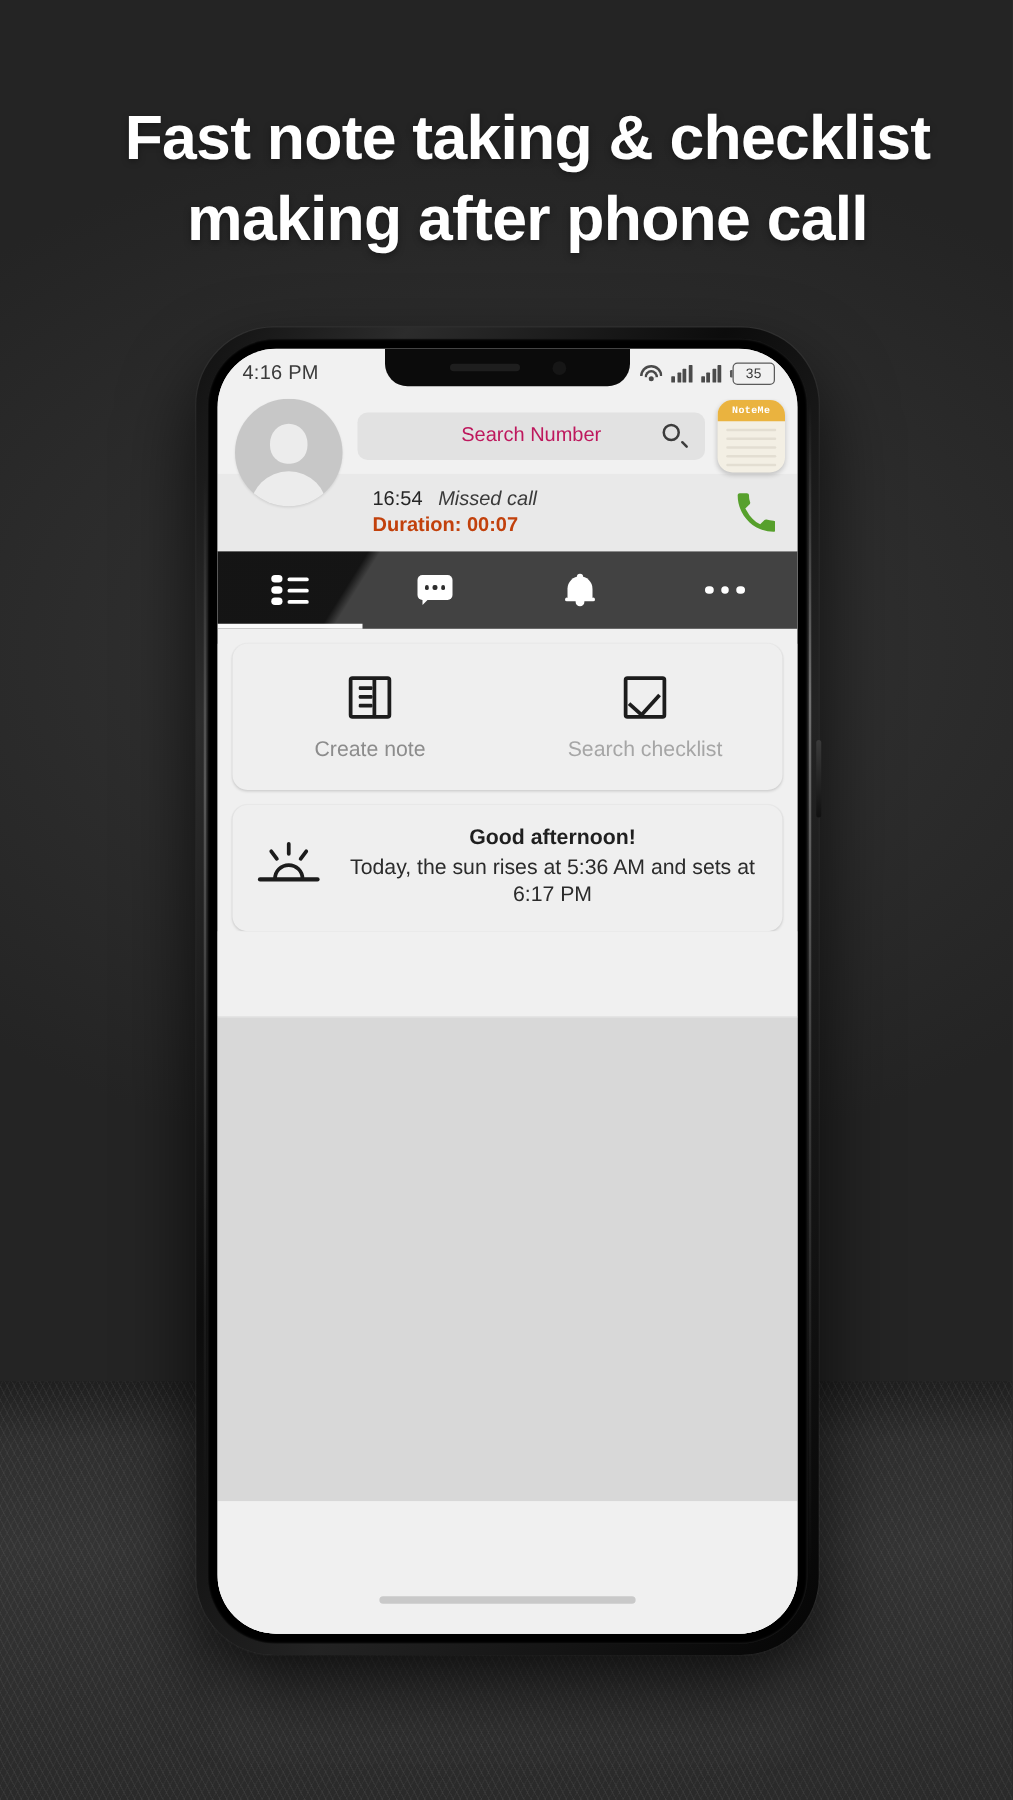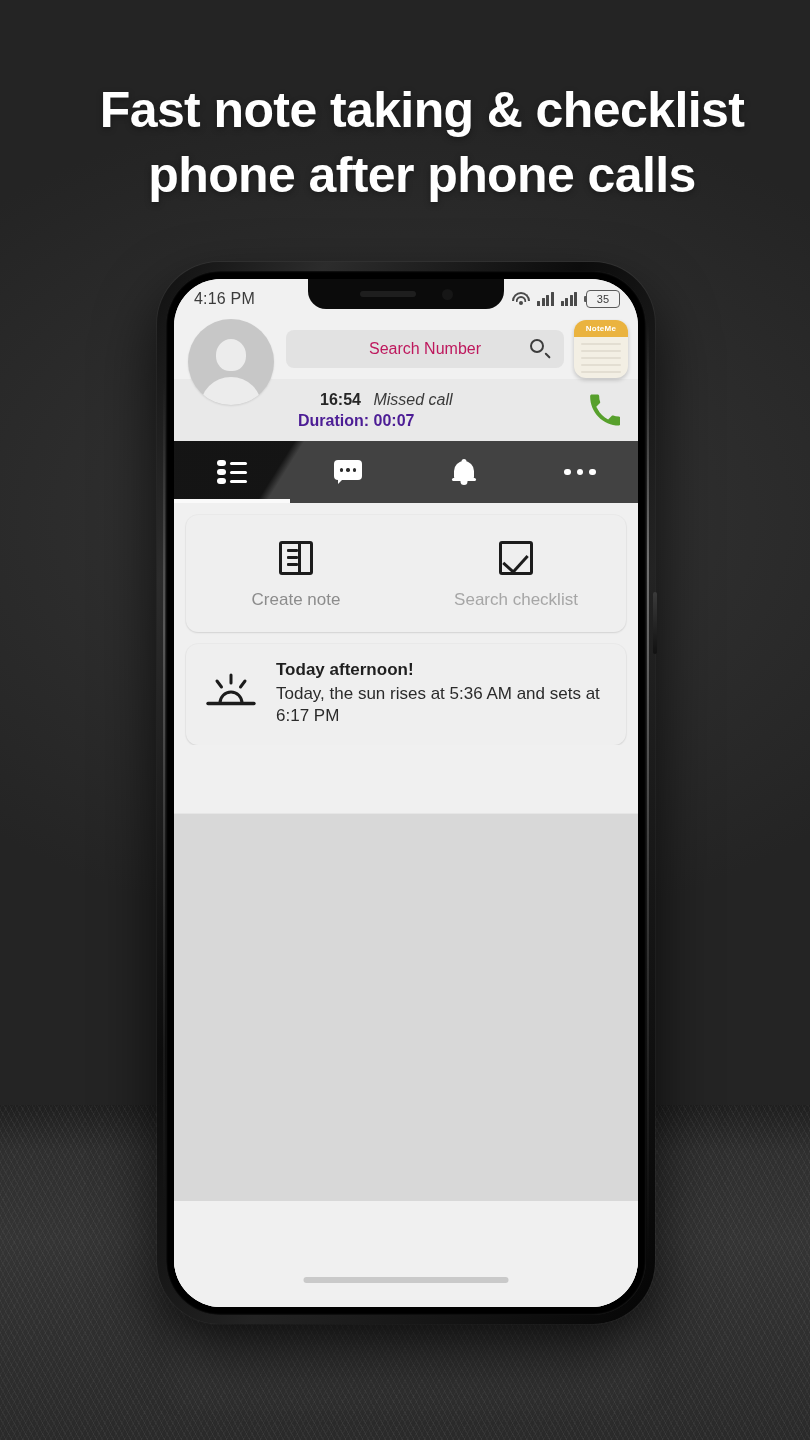--- a/index.html
+++ b/index.html
@@ -150,39 +150,40 @@
   .ico-search{ position:absolute; right:14px; top:50%; transform:translateY(-50%);
     width:20px; height:20px; }
   .ico-search .ring{ position:absolute; top:0; left:0; width:14px; height:14px;
     border:2.2px solid #3c3c3c; border-radius:50%; }
   .ico-search .stem{ position:absolute; right:0px; bottom:0px; width:7px; height:2.2px;
     background:#3c3c3c; transform:rotate(45deg); transform-origin:right center; border-radius:2px; }
   .appicon{
     width:54px; height:58px; border-radius:12px; flex:0 0 auto;
     background:#f3efe4; overflow:hidden; position:relative;
     box-shadow:0 2px 4px rgba(0,0,0,.20);
+    font-family:Liberation Mono, monospace;
   }
   .appicon .cap{
     height:17px; background:#eab33f; display:flex; align-items:center; justify-content:center;
     font-size:8px; color:#fff; letter-spacing:.3px; font-weight:bold;
   }
   .appicon .lines{ padding:6px 7px 0 7px; }
   .appicon .lines i{ display:block; height:2px; background:#e3ded2; margin-bottom:5px; border-radius:1px; }
 
   
   .callrow{
     position:relative; background:#e9e9e9; height:62px;
     display:flex; align-items:center; padding:0 18px 0 124px;
     z-index:5;
   }
   .call-text{ flex:1 1 auto; }
   .call-line1{ font-size:16px; color:#262626; }
-  .call-line1 .t{ font-weight:bold;margin-left:22px; }
+  .call-line1 .t{ font-weight:normal; }
   .call-line1 .st{ font-style:italic; margin-left:8px; color:#3a3a3a; }
-  .call-line2{ font-size:16px; color:#4c1d95; font-weight:bold; margin-top:3px; }
+  .call-line2{ font-size:16px; color:#c2410c; font-weight:bold; margin-top:3px; }
   .ico-phone{ width:32px; height:32px; position:relative; flex:0 0 auto; }
   .ico-phone svg{ width:32px; height:32px; display:block; }
 
   
   .tabbar{
     position:relative; height:62px; background:#2d2d2d;
     display:flex; align-items:center; z-index:4;
   }
   .tabbar::after{
     content:""; position:absolute; inset:0; pointer-events:none;
@@ -217,20 +218,21 @@
   .ico-bell .knob{ position:absolute; top:0px; left:50%; transform:translateX(-50%);
     width:5px; height:4px; border-radius:3px 3px 0 0; background:#fff; }
   .ico-more{ display:flex; gap:6px; align-items:center; }
   .ico-more u{ width:6.5px; height:6.5px; border-radius:50%; background:#fff; display:block; text-decoration:none; }
 
   
   .bodyarea{ position:relative; background:#f0f0f0; height:100%; }
   .card{
     margin:12px 12px 0 12px; background:#efefef; border-radius:12px;
     box-shadow:0 1px 2px rgba(0,0,0,.10), 0 0 0 1px rgba(0,0,0,.025);
+    text-align:center;
   }
   .create-card{ display:flex; padding:26px 0 22px 0; }
   .create-item{ flex:1 1 0; display:flex; flex-direction:column; align-items:center; gap:15px; }
   .create-label{ font-size:17px; color:#8c8c8c; }
   .create-label.dim{ color:#a6a6a6; }
   .ico-note{ width:34px; height:34px; border:3px solid #1c1c1c; border-radius:3px; position:relative; }
   .ico-note .div{ position:absolute; right:9px; top:0; bottom:0; width:3px; background:#1c1c1c; }
   .ico-note i{ position:absolute; left:5px; height:3px; background:#1c1c1c; border-radius:1px; }
   .ico-note i:nth-of-type(1){ top:5px; width:11px; }
   .ico-note i:nth-of-type(2){ top:12px; width:11px; }
@@ -259,21 +261,21 @@
 </style>
 </head>
 <body>
 
 <div class="backdrop"></div>
 <div class="backdrop-lower"></div>
 <div class="floor-reflection"></div>
 
 <div class="headline">
   <span class="l1">Fast note taking &amp; checklist</span>
-  <span class="l2">phone after phone calls</span>
+  <span class="l2">making after phone call</span>
 </div>
 
 <div class="phone">
   <div class="side-btn"></div>
   <div class="frame-glint"></div>
   <div class="frame-glint-l"></div>
 
   <div class="phone-inner">
     <div class="screen">
 
@@ -416,21 +418,21 @@
               <g stroke="#1c1c1c" stroke-width="3" stroke-linecap="round" fill="none">
                 <line x1="31" y1="4" x2="31" y2="12"></line>
                 <line x1="17" y1="10" x2="21.5" y2="16"></line>
                 <line x1="45" y1="10" x2="40.5" y2="16"></line>
                 <path d="M20 32 a11 11 0 0 1 22 0"></path>
                 <line x1="8" y1="32.5" x2="54" y2="32.5" stroke-width="3.4"></line>
               </g>
             </svg>
           </span>
           <span class="sun-text">
-            <span class="sun-title" style="display:block">Today afternoon!</span>
+            <span class="sun-title" style="display:block">Good afternoon!</span>
             <span class="sun-sub" style="display:block">Today, the sun rises at 5:36 AM and sets at 6:17 PM</span>
           </span>
         </div>
 
         <div class="filler-light"></div>
         <div class="filler-gray"></div>
         <div class="filler-bottom">
           <div class="home-indicator"></div>
         </div>
       </div>

